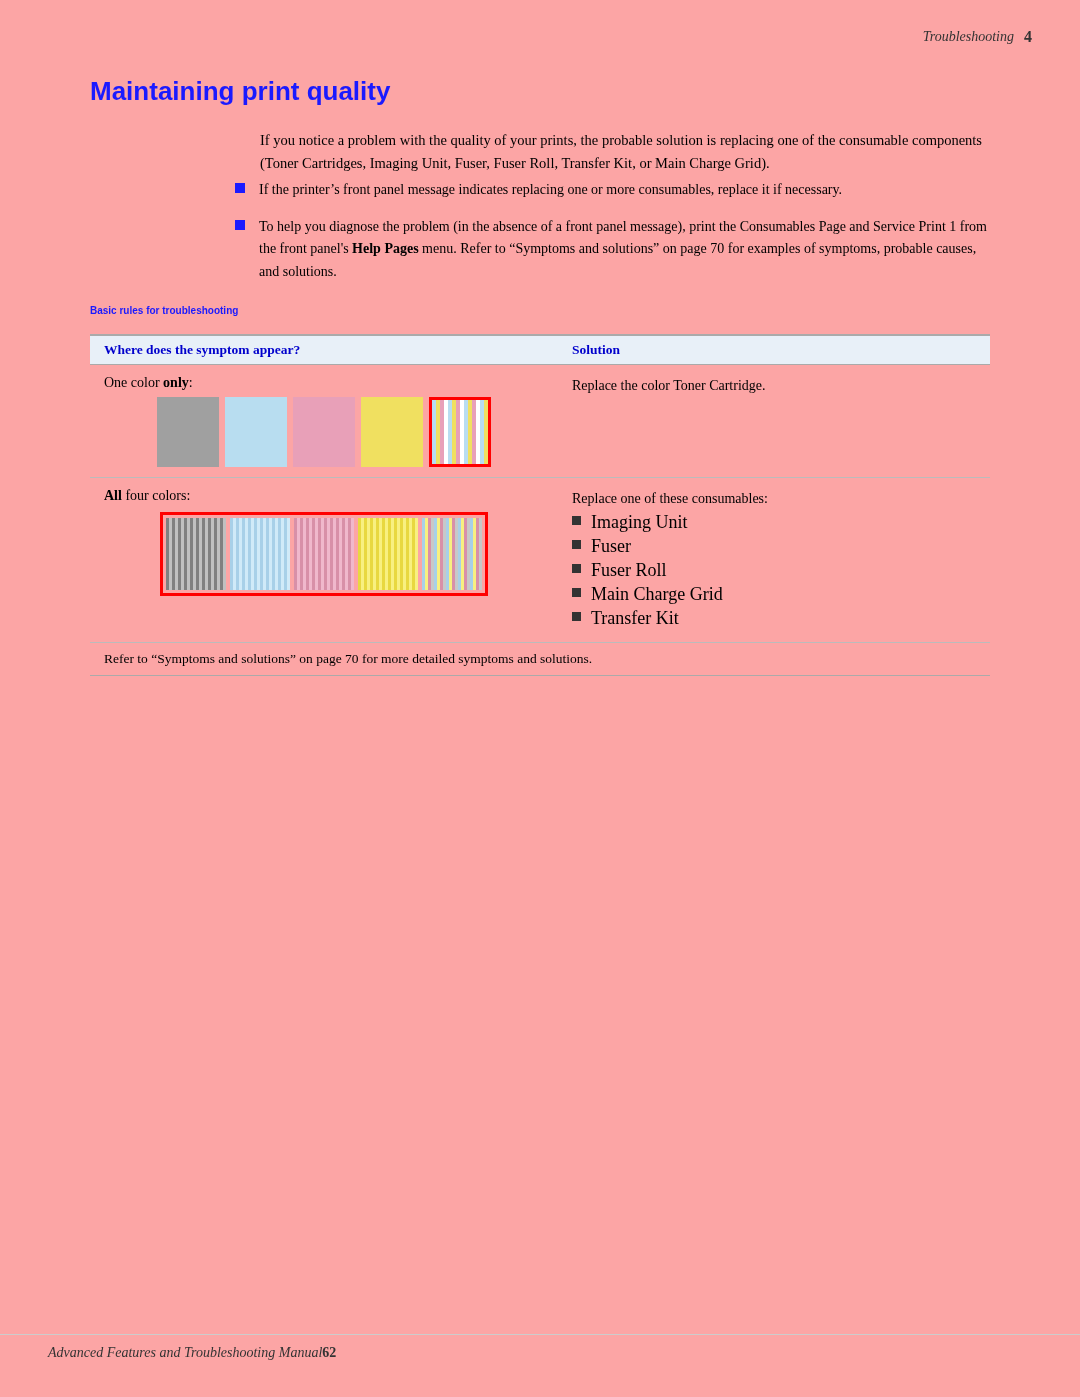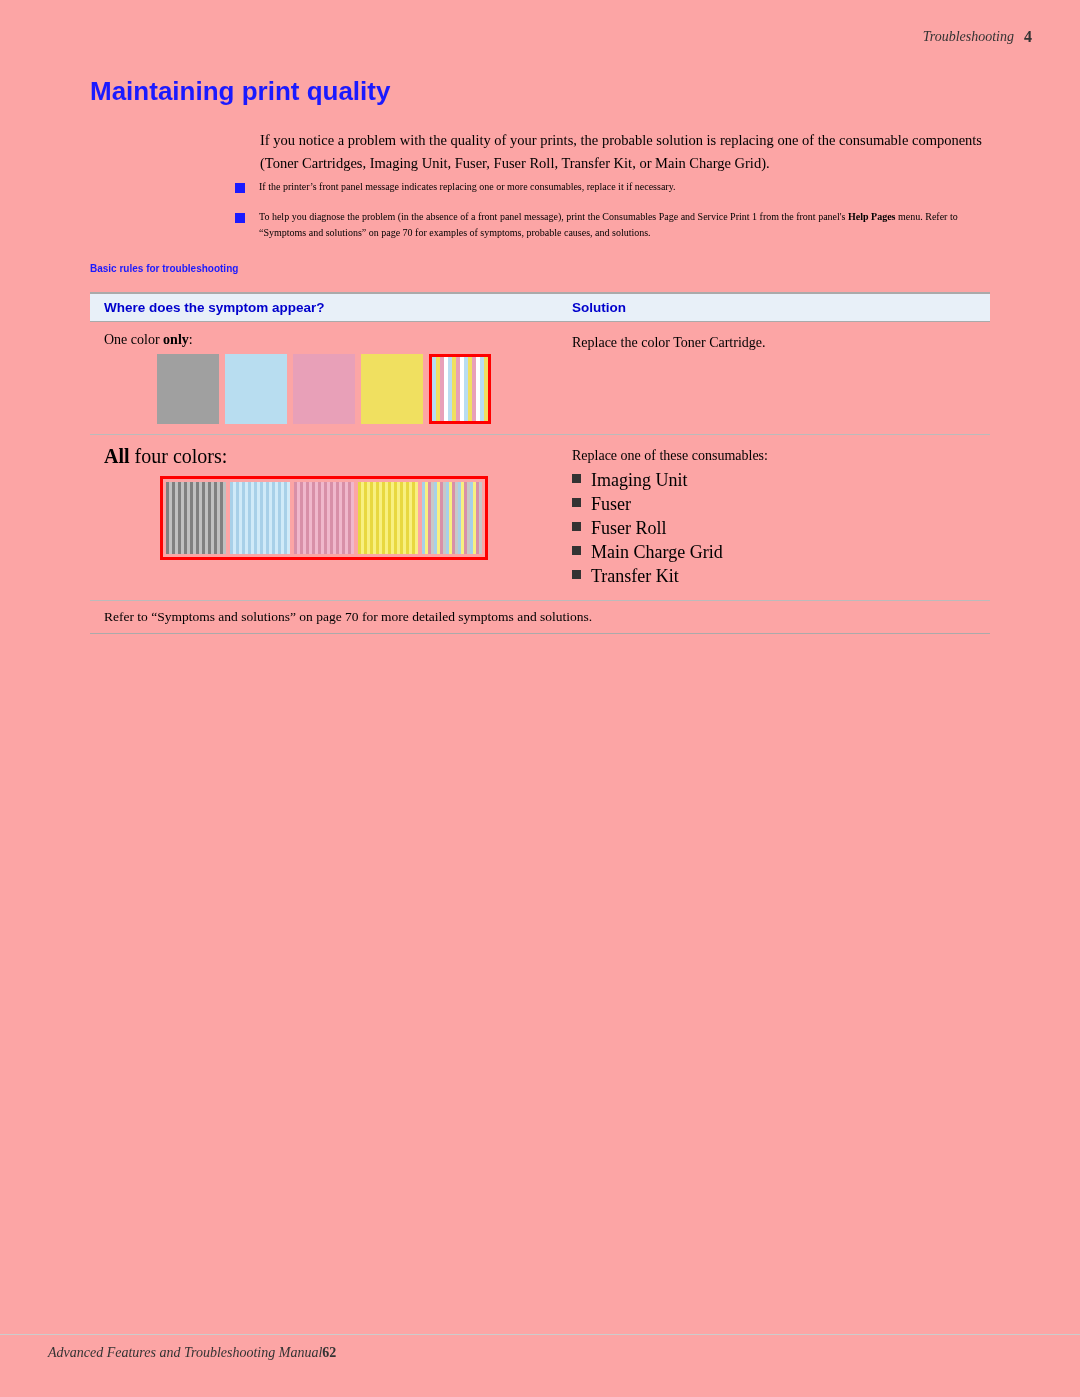--- a/index.html
+++ b/index.html
@@ -71,21 +71,21 @@
     
     .bullet-list {
       margin-left: 145px;
       margin-bottom: 22px;
     }
 
     .bullet-item {
       display: flex;
       align-items: flex-start;
       margin-bottom: 14px;
-      font-size: 10px;
+      font-size: 14px;
       line-height: 1.6;
     }
 
     .bullet-square {
       width: 10px;
       height: 10px;
       background: #1a1aff;
       margin-right: 14px;
       margin-top: 4px;
       flex-shrink: 0;
@@ -120,21 +120,21 @@
       background: #e8f0f8;
       border-top: 2px solid #aaa;
       border-bottom: 1px solid #aaa;
     }
 
     .table-header-row th {
       padding: 6px 14px;
       text-align: left;
       font-weight: bold;
       color: #0000cc;
-      font-family: Liberation Sans, sans-serif;
+      font-family: Liberation Serif, serif;
       font-size: 13.5px;
     }
 
     .table-header-row th:first-child {
       width: 52%;
     }
 
     .table-row-data td {
       padding: 10px 14px;
       vertical-align: top;
@@ -224,21 +224,21 @@
         #c8c8c8 9px, #c8c8c8 12px
       );
     }
 
     .one-color-label {
       font-size: 14px;
       margin-bottom: 4px;
     }
 
     .all-colors-label {
-      font-size: 20px;
+      font-size: 14px;
       font-weight: normal;
       margin-bottom: 8px;
     }
 
     .all-colors-label .bold-word {
       font-weight: bold;
     }
 
     .solution-text {
       font-size: 14px;

